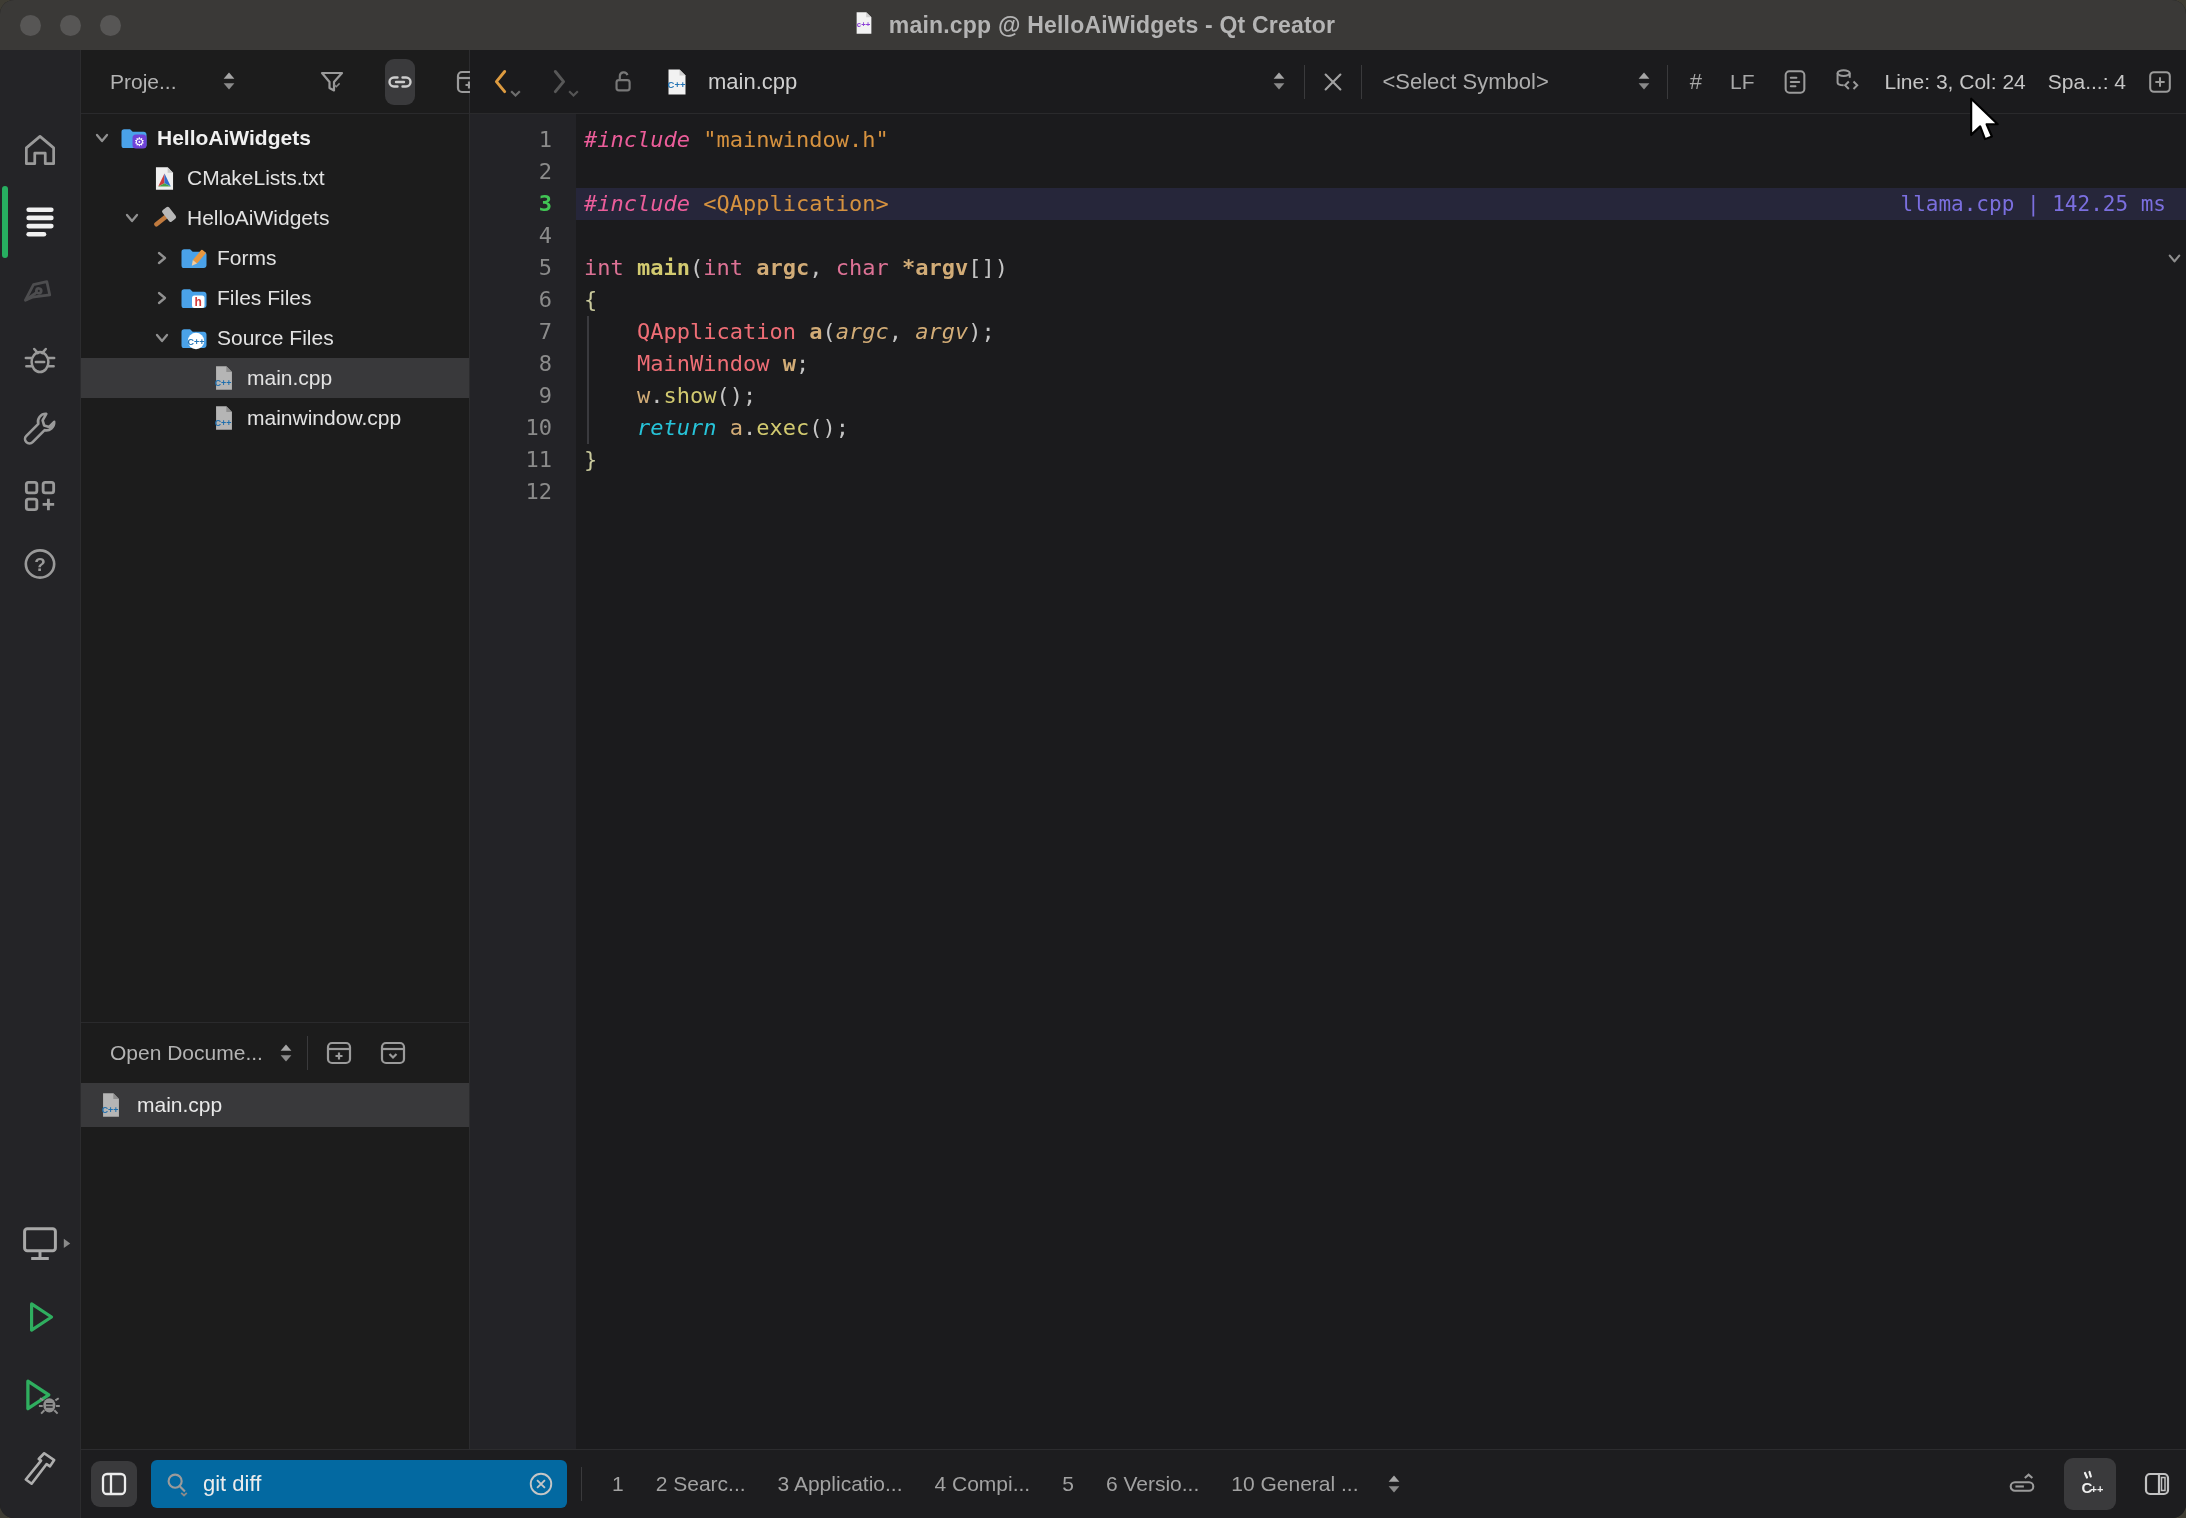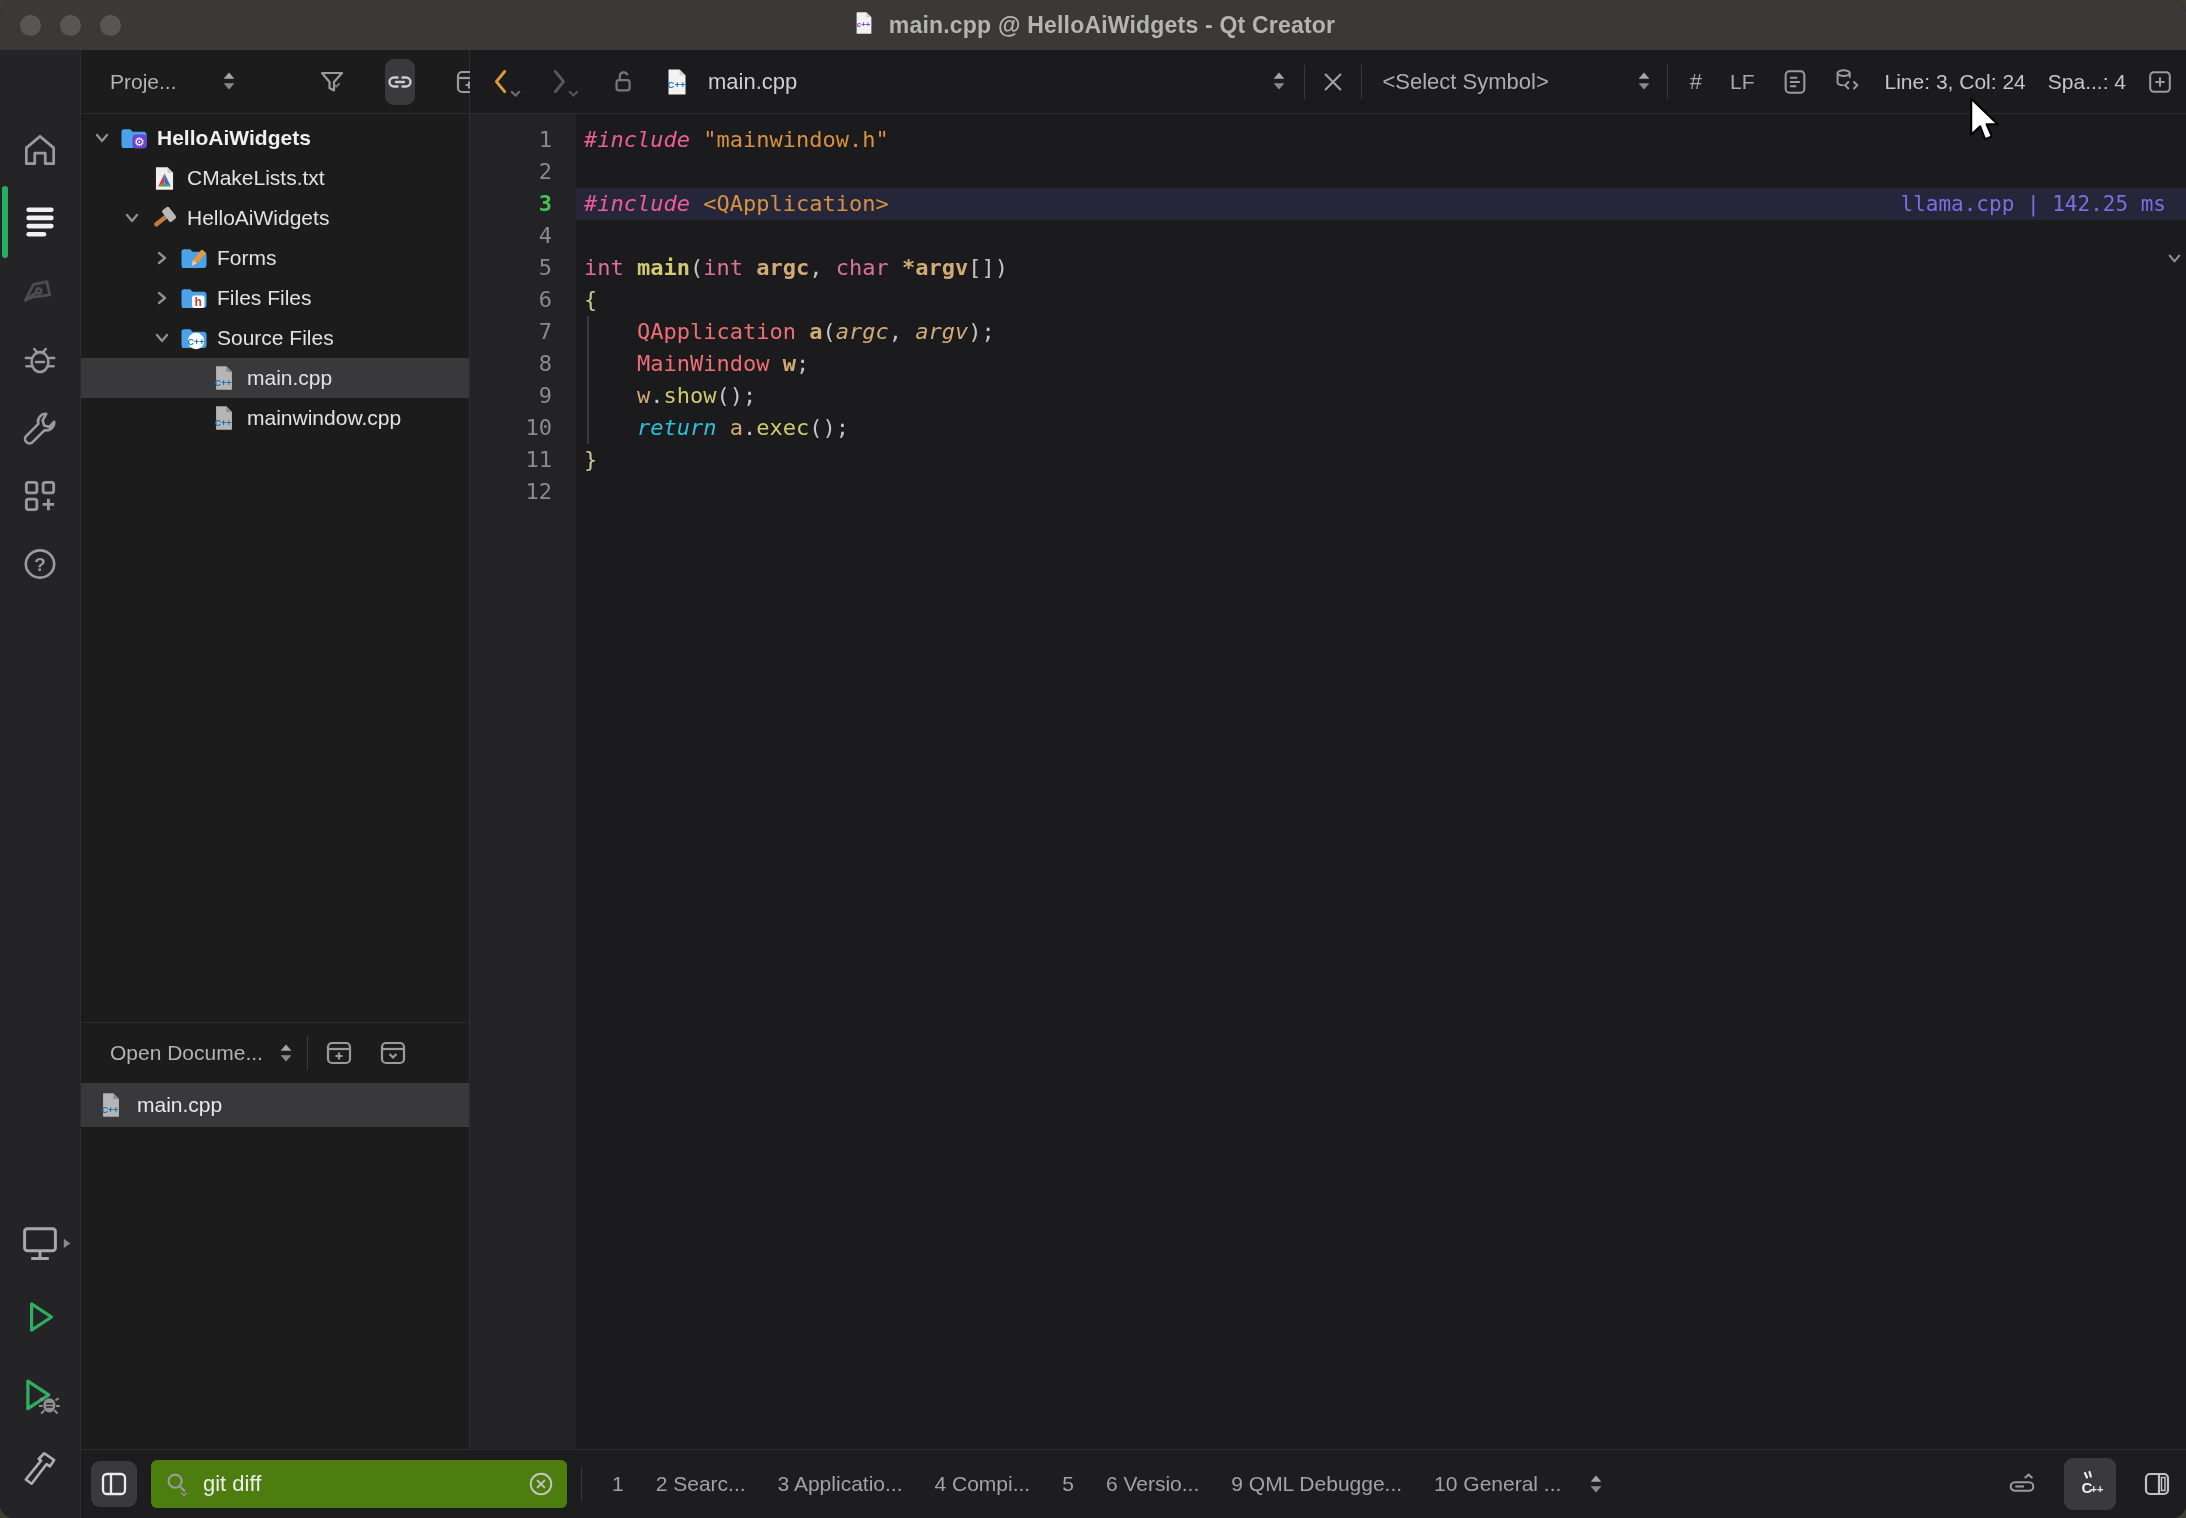--- a/index.html
+++ b/index.html
@@ -65,21 +65,21 @@
 
   .tk-pp{color:#ec5d9a;font-style:italic;} .tk-str{color:#d6923f;} .tk-kw{color:#dd7295;}
   .tk-type{color:#ef6e76;} .tk-fn{color:#d2ca70;} .tk-fnb{color:#d2ca70;font-weight:bold;}
   .tk-varb{color:#d2ac77;font-weight:bold;} .tk-var{color:#d2ac77;} .tk-par{color:#d2ac77;font-style:italic;}
   .tk-ret{color:#27c3d8;font-style:italic;} .tk-pl{color:#c4c4c4;} .tk-br{color:#c9c99c;}
 
   
   .bottom-bar{position:absolute;left:81px;right:0;bottom:0;height:68px;background:#1d1d1f;border-top:1px solid #2c2c2e;
               display:flex;align-items:center;}
   .bb-toggle{width:46px;height:46px;border-radius:9px;background:#3a3a3c;display:flex;align-items:center;justify-content:center;margin-left:10px;flex:none;}
-  .search-field{display:flex;align-items:center;background:#4d7c0f;border-radius:6px;height:48px;width:392px;margin-left:14px;
+  .search-field{display:flex;align-items:center;background:#0369a1;border-radius:6px;height:48px;width:392px;margin-left:14px;
                 padding:0 12px;gap:10px;flex:none;}
   .search-input{flex:1;background:transparent;border:none;outline:none;color:#ececec;font-size:22px;font-family:"Liberation Sans",sans-serif;}
   .panes{display:flex;align-items:center;margin-left:14px;}
   .pane-btn{padding:0 16px;color:#a2a2a2;font-size:21px;white-space:nowrap;height:66px;display:flex;align-items:center;}
   .bb-right{display:flex;align-items:center;margin-left:auto;margin-right:14px;gap:26px;}
 
   .cursor{position:absolute;left:1968px;top:96px;z-index:50;pointer-events:none;}
 </style>
 </head>
 <body>
@@ -540,21 +540,20 @@
           </span>
       </div>
       <span class="vsep" style="margin-left:14px"></span>
       <div class="panes" id="panes">
           <span class="pane-btn">1</span>
           <span class="pane-btn">2 Searc...</span>
           <span class="pane-btn">3 Applicatio...</span>
           <span class="pane-btn">4 Compi...</span>
           <span class="pane-btn">5</span>
           <span class="pane-btn">6 Versio...</span>
-          <span class="pane-btn">9 QML Debugge...</span>
           <span class="pane-btn">10 General ...</span>
         </div>
       <span class="tbtn" style="margin-left:10px">
           <svg width="18" viewBox="0 0 20 30">
             <path d="M4 12l6-7 6 7z" fill="#a6a6a6"></path>
             <path d="M4 17l6 7 6-7z" fill="#8a8a8a"></path>
           </svg>
         </span>
       <div class="bb-right">
         <span class="tbtn">

